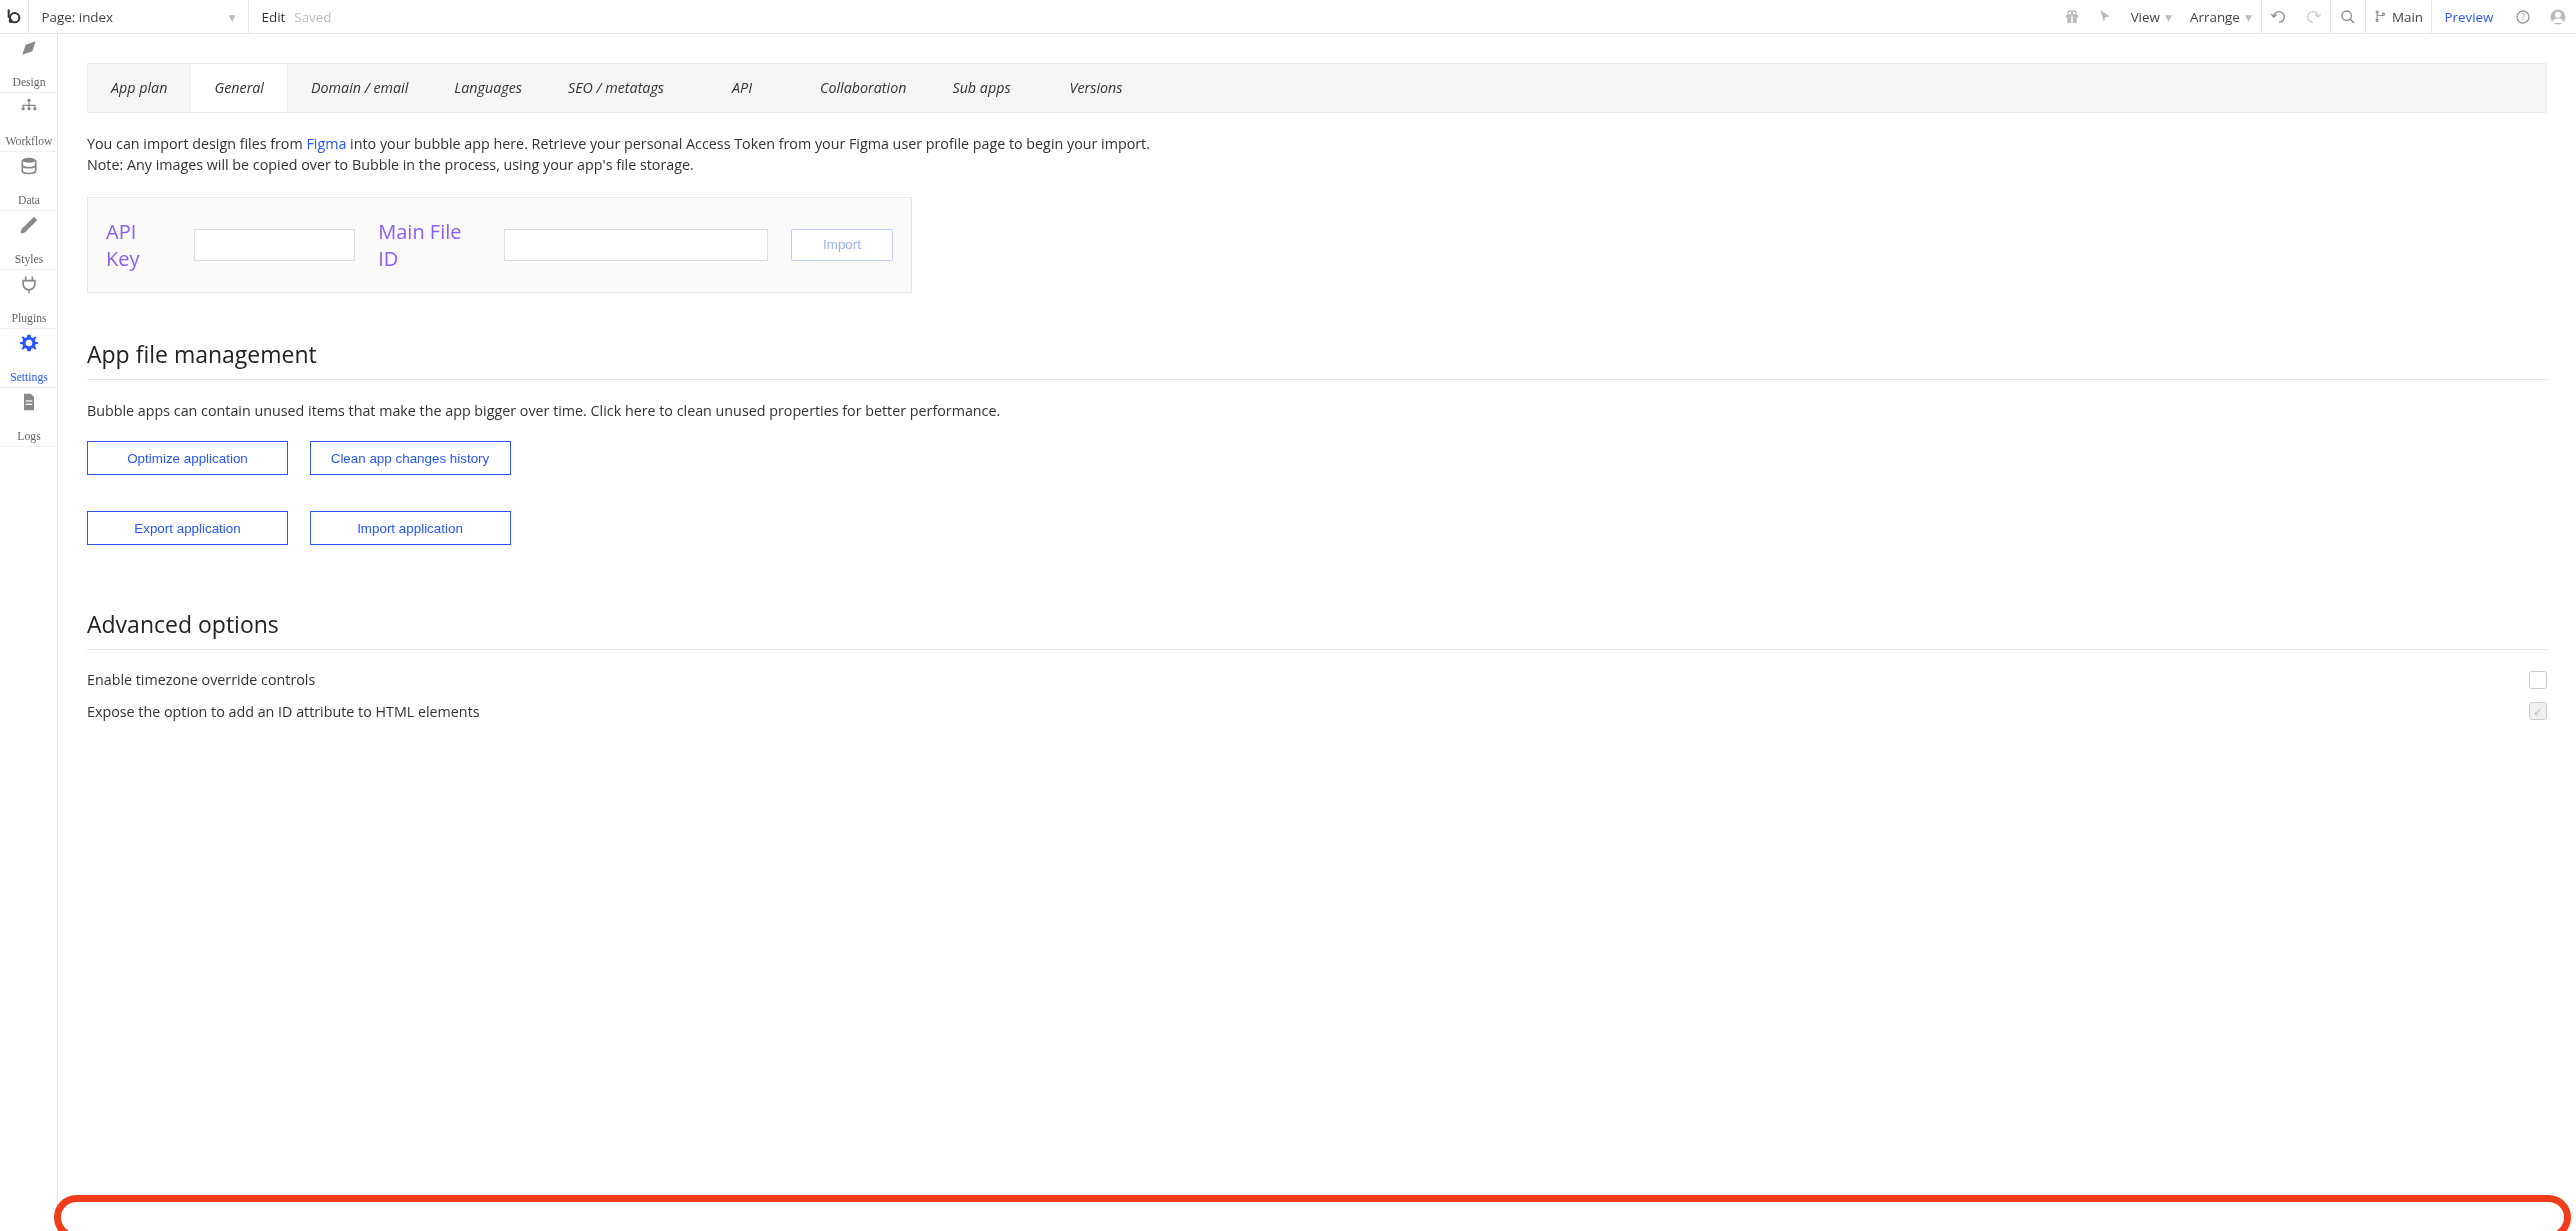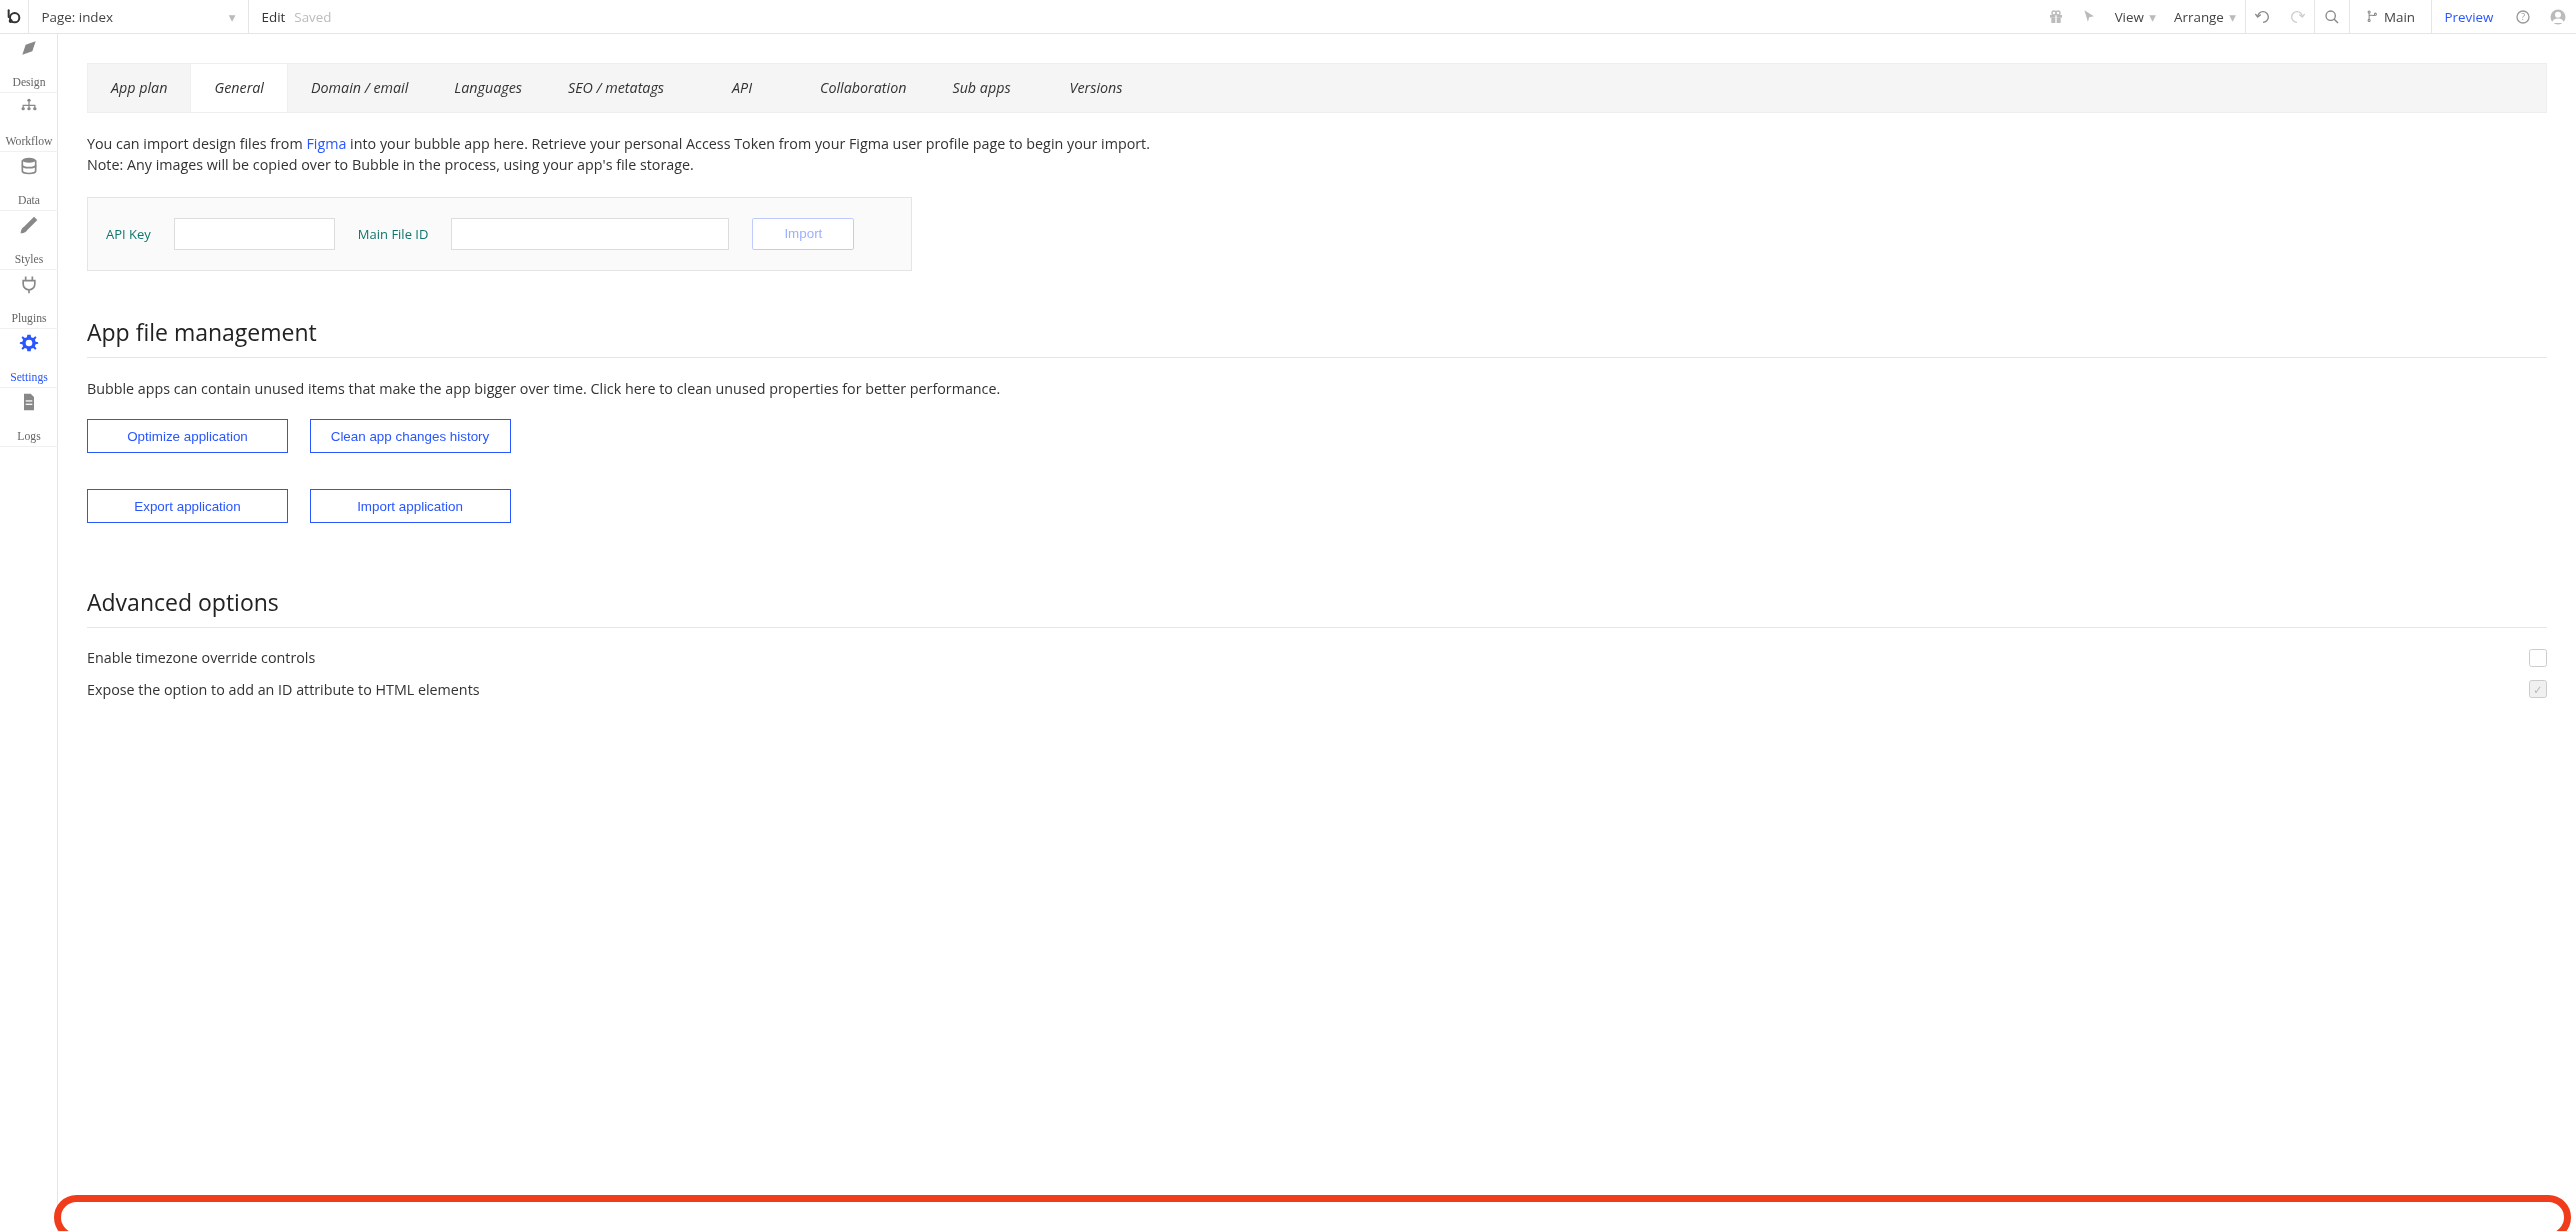--- a/index.html
+++ b/index.html
@@ -32,21 +32,21 @@
 .main::-webkit-scrollbar-track { background: #f1f1f1; }
 
 .tabs { display: flex; background: #f5f5f5; border: 0.9px solid #eee; margin-top: 29px; font-style: italic; }
 .tab { padding: 14.3px 23px; cursor: pointer; font-size: 14.3px; color: #333; }
 .tab.active { background: #fff; border-left: 0.9px solid #eee; border-right: 0.9px solid #eee; }
 
 .section-text { margin-top: 20px; font-size: 14.3px; line-height: 1.5; color: #333; }
 .section-text a { color: #2956ff; text-decoration: none; }
 
 .figma-box { border: 0.9px solid #e5e5e5; background: #fafafa; padding: 20px 18px; margin-top: 21.5px; display: flex; align-items: center; gap: 23px; max-width: 825px; }
-.figma-box label { font-size: 13px; color: #0f766e; }
+.figma-box label { font-size: 20px; color: #8b5cf6; }
 .figma-box input[type=text] { height: 32px; border: 0.9px solid #ddd; padding: 0 9px; font-size: 12.5px; background: #fff; }
 .figma-box .apikey-input { width: 161px; }
 .figma-box .fileid-input { width: 278px; }
 .import-btn { height: 32px; padding: 0 31px; border: 0.9px solid #bfcaff; background: #fff; color: #9db0ff; cursor: pointer; font-size: 13.4px; border-radius: 1.8px; }
 
 .section-heading { font-size: 23px; font-weight: 400; color: #222; margin-top: 45px; padding-bottom: 9px; border-bottom: 0.9px solid #e5e5e5; }
 
 .button-row { display: flex; gap: 21.5px; margin-top: 20px; }
 .outline-btn { width: 201px; height: 34px; border: 0.9px solid #2956ff; background: #fff; color: #2956ff; font-size: 13.4px; cursor: pointer; display: flex; align-items: center; justify-content: center; }
 
@@ -113,21 +113,21 @@
           <path d="M20 12 A8 8 0 1 0 12 20"></path>
           <path d="M20 12 L23 8 M20 12 L16 9" stroke-linecap="round"></path>
         </svg>
     </div>
     <div class="top-icon">
       <svg width="16" height="16" viewBox="0 0 24 24" fill="none" stroke="#888" stroke-width="2">
           <circle cx="10" cy="10" r="7"></circle>
           <line x1="15" y1="15" x2="21" y2="21"></line>
         </svg>
     </div>
-    <div class="top-link" style="padding:0 16px">
+    <div class="top-link" style="padding:0 8px">
       <svg width="12.5" height="12.5" viewBox="0 0 24 24" fill="none" stroke="#888" stroke-width="2">
           <circle cx="6" cy="4" r="2"></circle>
           <circle cx="6" cy="20" r="2"></circle>
           <circle cx="18" cy="8" r="2"></circle>
           <path d="M6 6 V18 M6 12 C6 8 18 12 18 10"></path>
         </svg>
       <span>Main</span>
     </div>
     <div class="top-link preview-link">
       <span>Preview</span>

